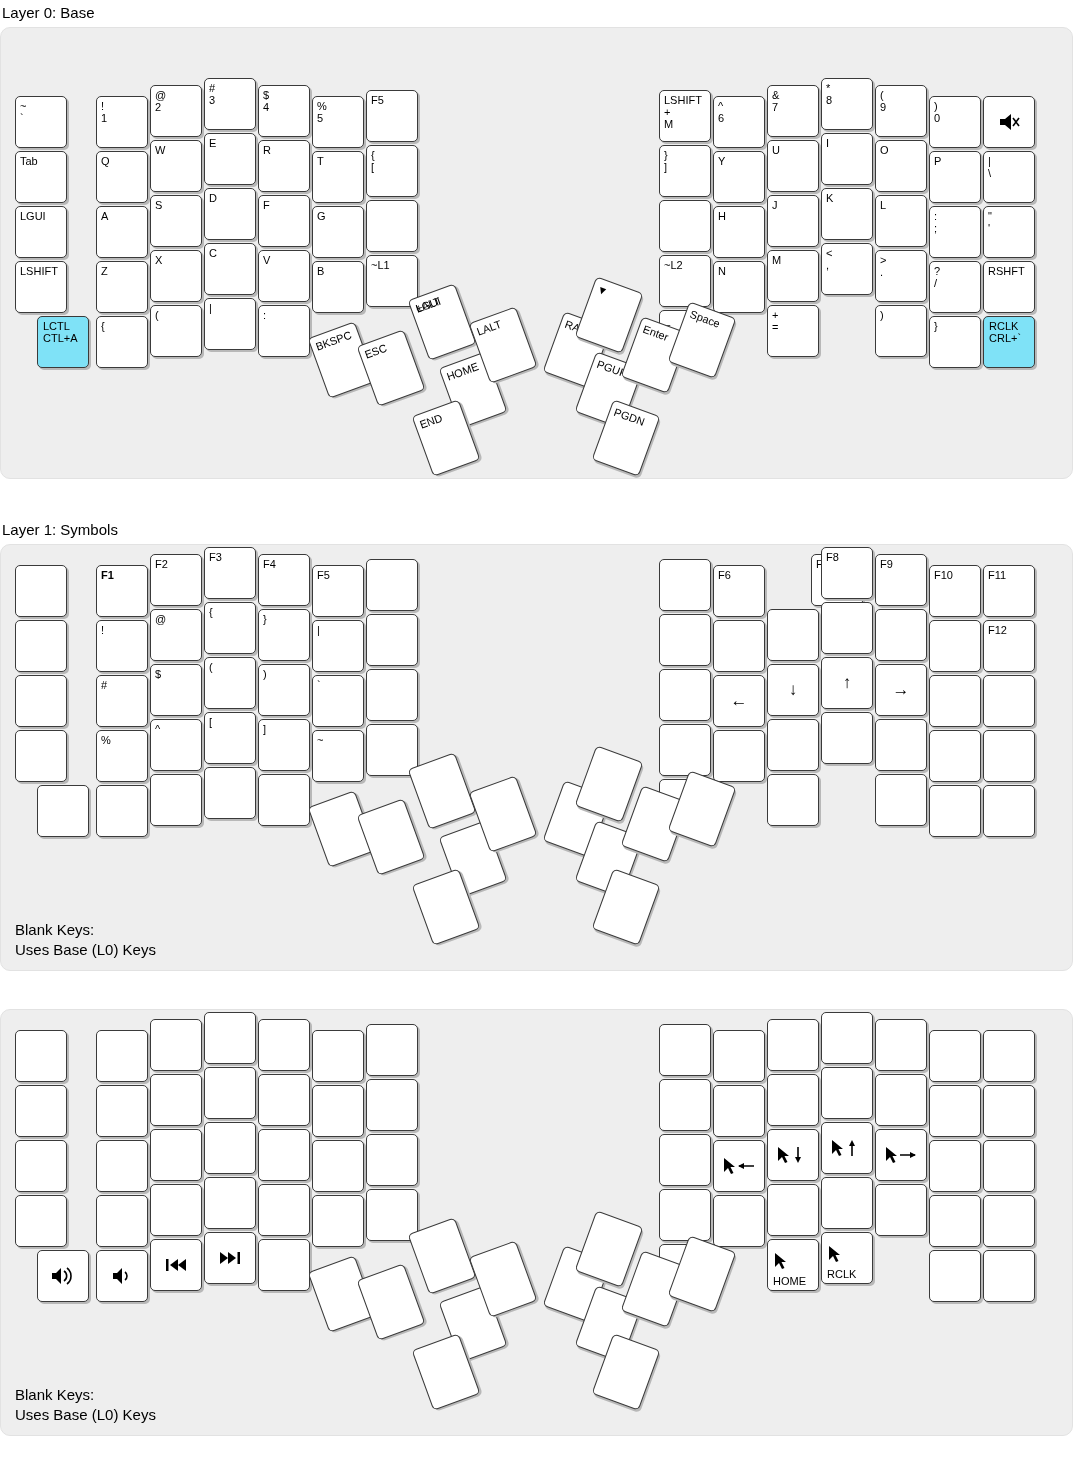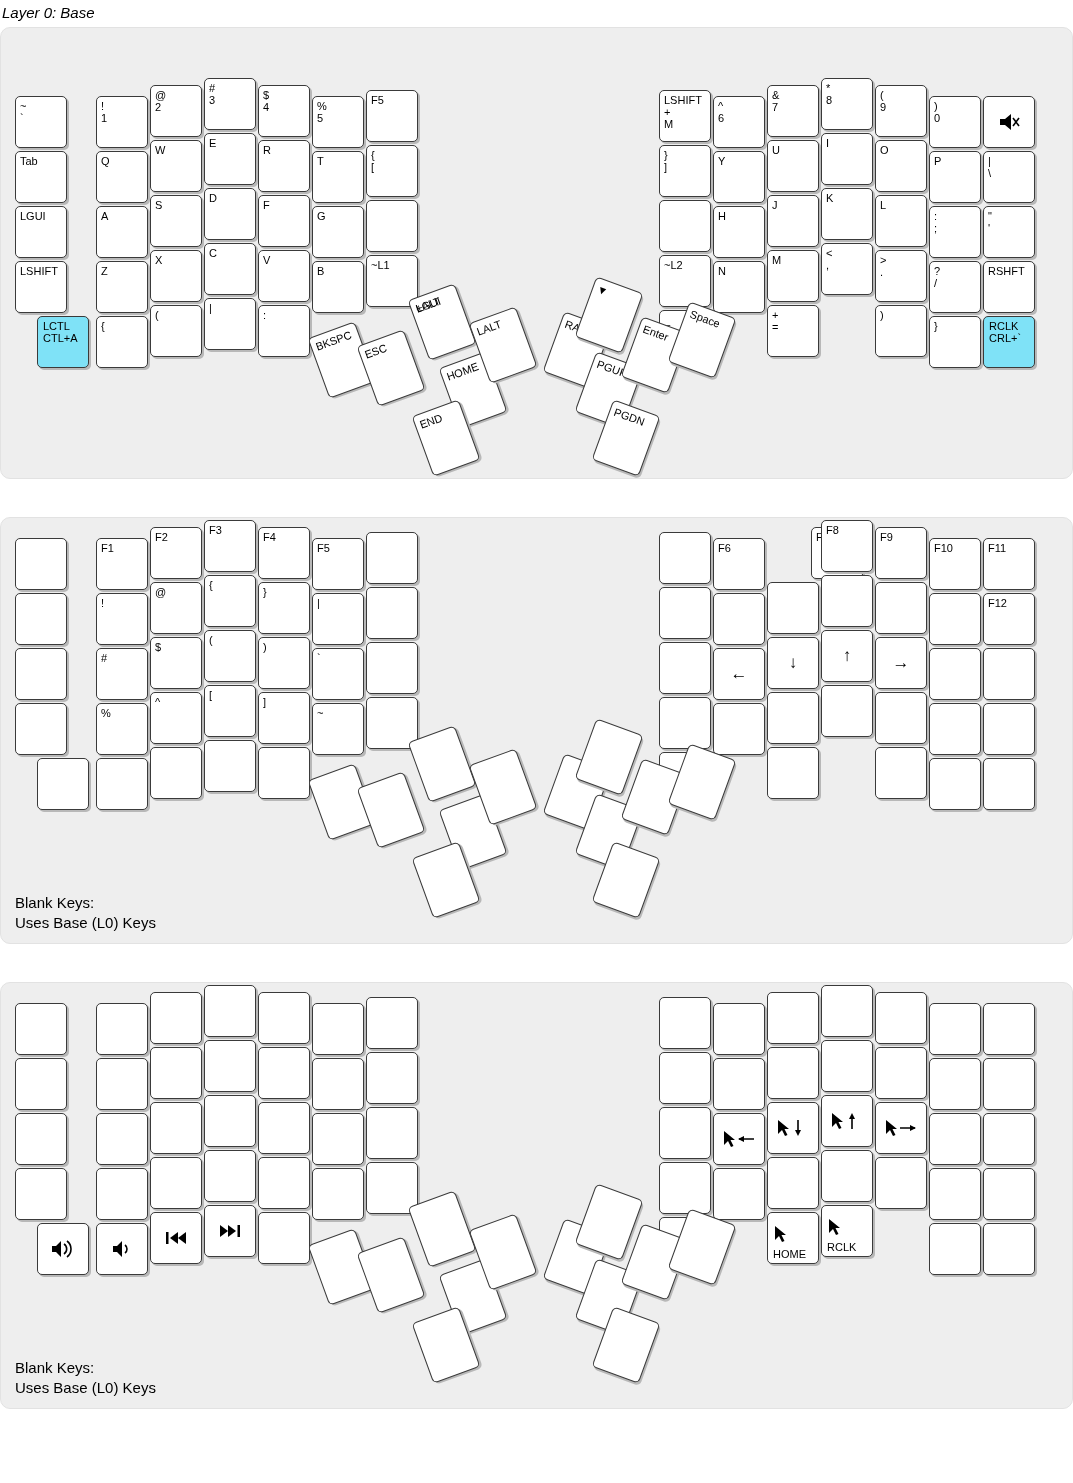--- a/index.html
+++ b/index.html
@@ -1,18 +1,18 @@
 <!DOCTYPE html>
 <html><head>
 <meta charset="utf-8">
 <style>
   html,body{margin:0;padding:0;background:#ffffff;}
   body{font-family:"Liberation Sans",sans-serif;color:#000;}
   .page{width:1073px;position:relative;}
-  .layer-title{font-size:15px;padding:4px 0 6px 2px;font-style:italic;}
+  .layer-title{font-size:15px;padding:4px 0 6px 2px;}
   .panel{position:relative;background:#eeeeee;border-radius:10px;border:1px solid #e2e2e2;}
   .panel-0{height:450px;}
   .panel-1{height:425px;}
   .panel-2{height:425px;}
   .spacer{height:38px;}
   .key{
     position:absolute;
     background:#ffffff;
     border:1px solid #3a3a3a;
     border-radius:5px;
@@ -302,25 +302,26 @@
       <div class="key thumb rot" style="left: 629px; top: 295px; transform: rotate(20deg);">
         <span class="lg l0">Enter</span>
       </div>
       <div class="key thumb rot" style="left: 676px; top: 280px; transform: rotate(20deg);">
         <span class="lg l0">Space</span>
       </div>
     </div>
 
   <div class="spacer"></div>
 
+  <div class="layer-title">Layer 1: Symbols</div>
   <div class="panel panel-1" id="panel1">
     <div class="note" style="left:14px;top:375px;">Blank Keys:
 Uses Base (L0) Keys</div>
   <div class="key" style="left: 14px; top: 20px;"></div>
-      <div class="key" style="left: 95px; top: 20px;">
+      <div class="key" style="left: 95px; top: 20px; font-weight: bold;">
         <span class="lg l0">F1</span>
       </div>
       <div class="key" style="left: 149px; top: 9px;">
         <span class="lg l0">F2</span>
       </div>
       <div class="key" style="left: 203px; top: 2px;">
         <span class="lg l0">F3</span>
       </div>
       <div class="key" style="left: 257px; top: 9px;">
         <span class="lg l0">F4</span>

